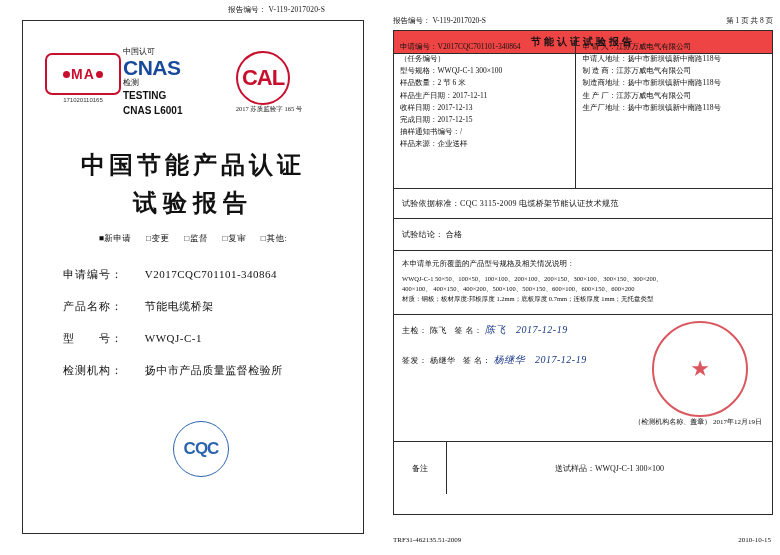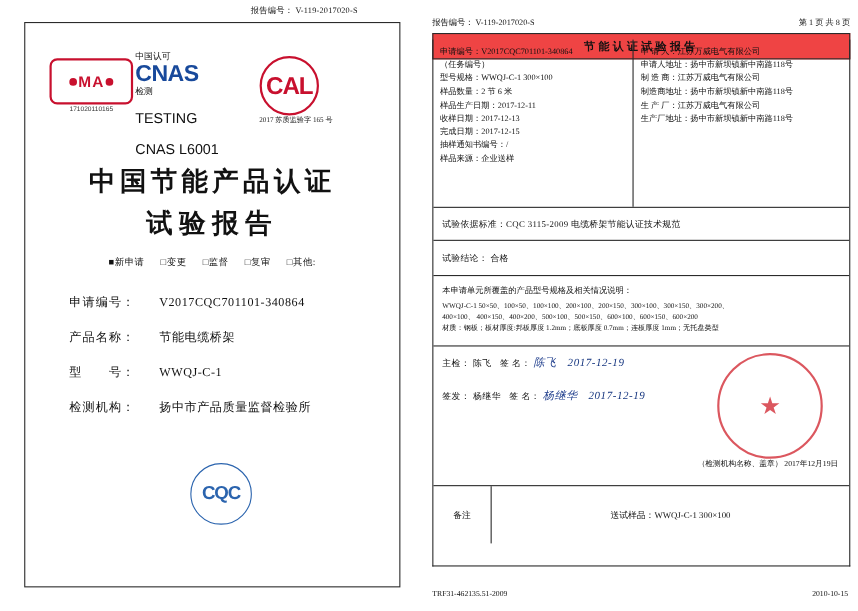--- a/index.html
+++ b/index.html
@@ -41,22 +41,22 @@
   .logo-ma-code{
     position:absolute;left:-2px;top:44px;width:80px;text-align:center;
     font-size:6px;color:#333;font-family:"Liberation Sans", sans-serif;
   }
   .cnas{position:absolute;left:100px;top:4px;width:92px;}
   .cnas-word{
     font-family:"Liberation Sans", sans-serif;font-weight:bold;
     font-size:21px;color:#18499b;letter-spacing:-.5px;line-height:1;
   }
   .cnas-sub{
-    font-family:"Liberation Sans", sans-serif;font-weight:normal;
-    font-size:13px;color:#111;line-height:1.25;margin-top:12px;
+    font-family:"Liberation Sans", sans-serif;font-weight:bold;
+    font-size:10px;color:#111;line-height:1.25;margin-top:2px;
   }
   .cnas-cn{font-size:8px;color:#111;line-height:1.25;}
   .logo-cqc-red{position:absolute;left:206px;top:6px;width:64px;height:56px;}
   .cqc-circle{
     width:50px;height:50px;border:2.5px solid #c8102e;border-radius:50%;
     position:absolute;left:7px;top:2px;
     display:flex;align-items:center;justify-content:center;
   }
   .cqc-circle .inner{
     font-family:"Liberation Sans", sans-serif;color:#c8102e;

